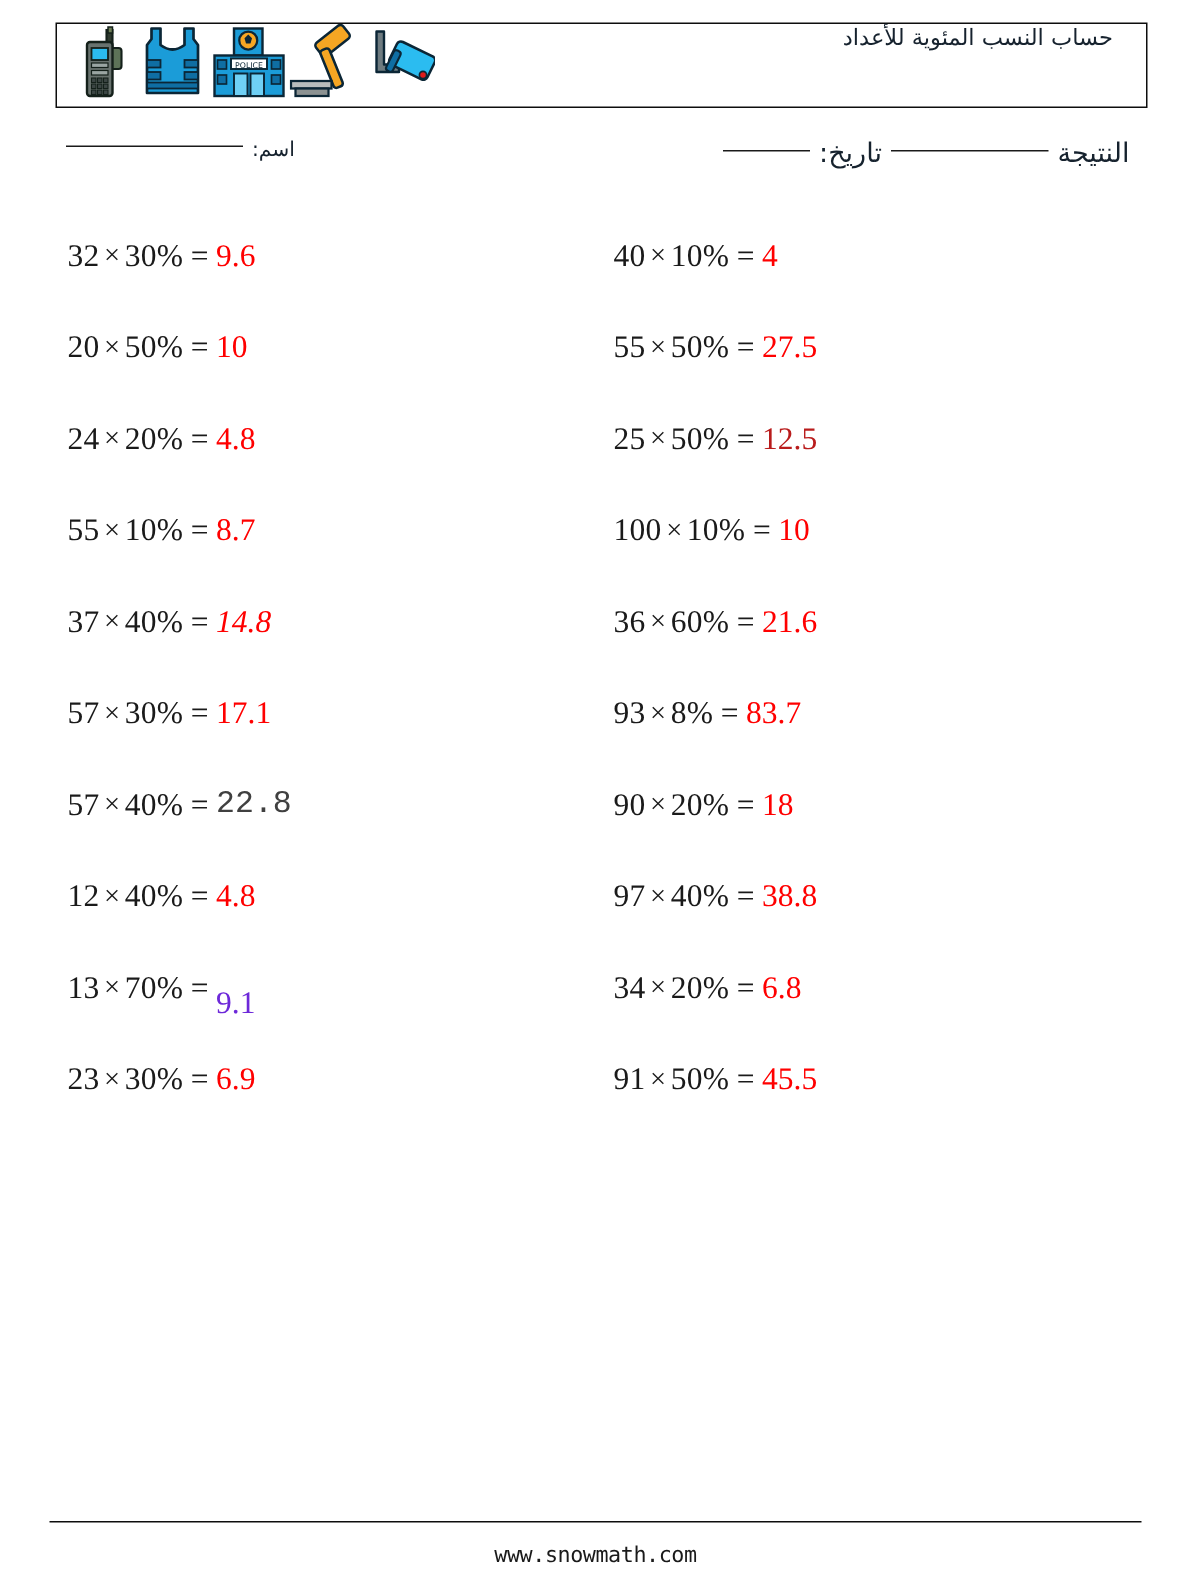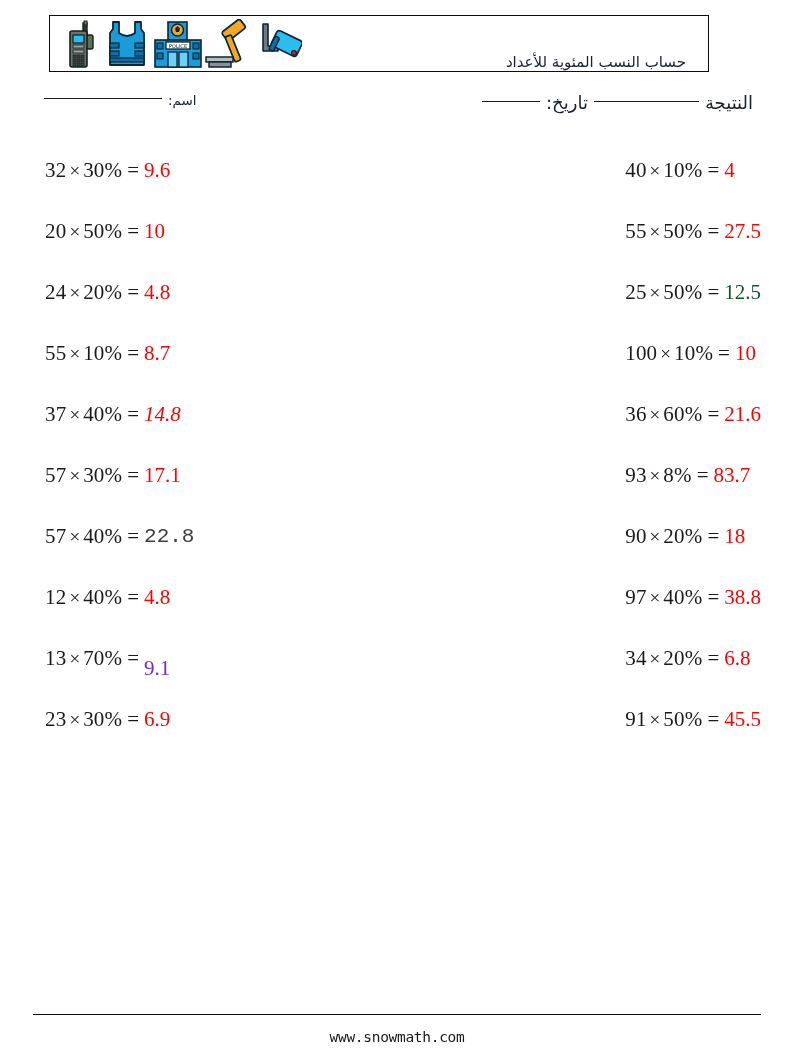--- a/index.html
+++ b/index.html
@@ -13,28 +13,28 @@
     height: 1053px;
     position: relative;
     font-family: "Liberation Serif", "DejaVu Serif", serif;
     color: #1a1a1a;
     overflow: hidden;
   }
 
   
   .header-box {
     position: absolute;
-    left: 49px;
+    left: 37px;
     top: 15px;
-    width: 660px;
+    width: 728px;
     height: 57px;
     border: 1.6px solid #0d0d0d;
     box-sizing: border-box;
     display: flex;
-    align-items: flex-end;
+    align-items: flex-start;
     justify-content: space-between;
     padding: 0 22px 0 8px;
   }
   .icon-strip {
     display: flex;
     align-items: flex-end;
     gap: 1px;
     height: 52px;
   }
   .icon-strip svg { display: block; }
@@ -90,21 +90,21 @@
   .bl-score { width: 105px; margin: 0 6px; }
   .bl-date  { width: 58px;  margin: 0 6px; }
 
   
   .problems {
     position: absolute;
     left: 33px;
     top: 140px;
     width: 728px;
     display: grid;
-    grid-template-columns: 1fr;
+    grid-template-columns: 1fr 1fr;
     grid-auto-flow: column;
     grid-template-rows: repeat(10, 61px);
     column-gap: 0px;
   }
   .problem {
     display: flex;
     align-items: center;
     font-size: 21px;
     font-family: "Liberation Serif", "DejaVu Serif", serif;
     color: #1a1a1a;
@@ -307,21 +307,21 @@
       <span class="times">×</span>
       <span class="expr">50%</span>
       <span class="eq">=</span>
       <span class="answer" style="color: rgb(255, 0, 0);">27.5</span>
     </div>
     <div class="problem">
       <span class="expr">25</span>
       <span class="times">×</span>
       <span class="expr">50%</span>
       <span class="eq">=</span>
-      <span class="answer" style="color: #14532d; text-align: center;">12.5</span>
+      <span class="answer" style="color: #b91c1c; text-align: center;">12.5</span>
     </div>
     <div class="problem">
       <span class="expr">100</span>
       <span class="times">×</span>
       <span class="expr">10%</span>
       <span class="eq">=</span>
       <span class="answer" style="color: rgb(255, 0, 0);">10</span>
     </div>
     <div class="problem">
       <span class="expr">36</span>

